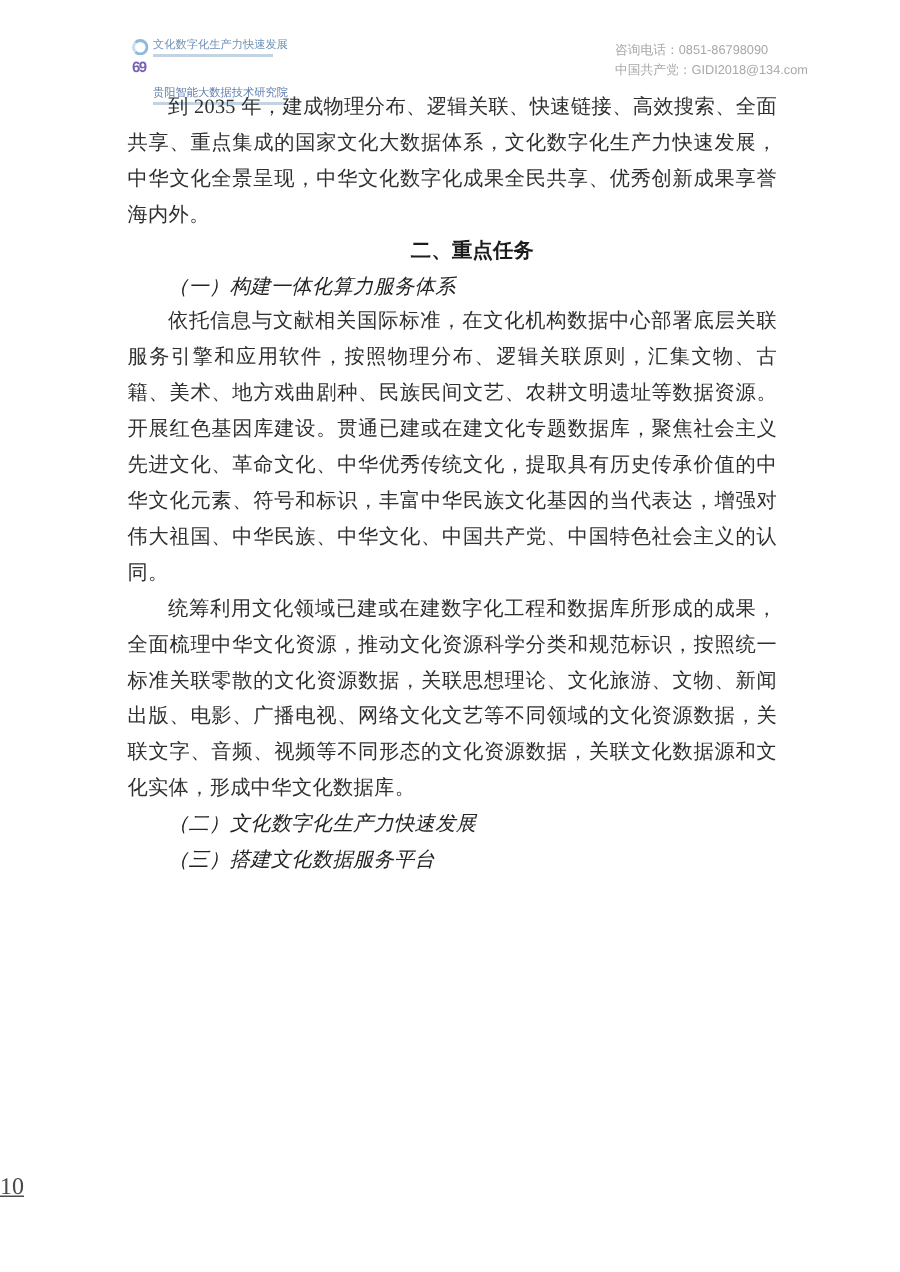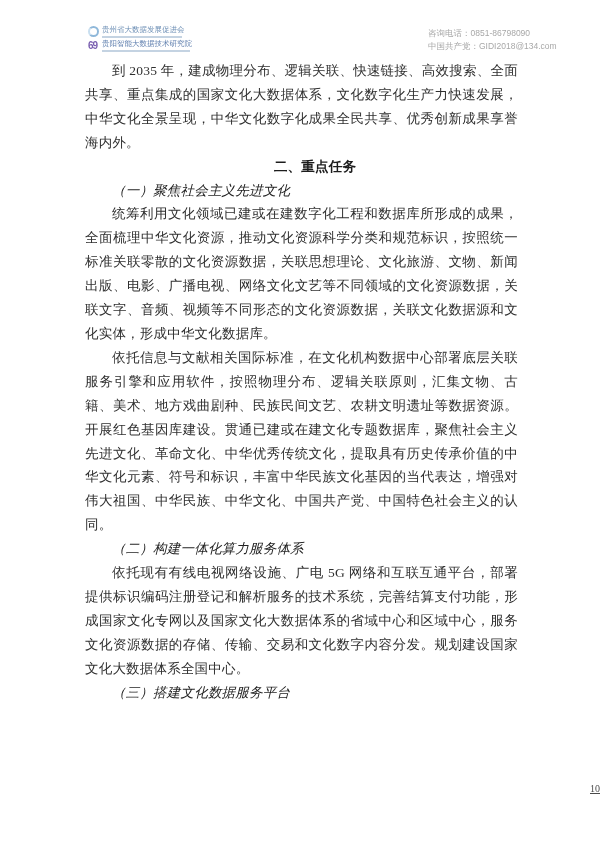--- a/index.html
+++ b/index.html
@@ -45,39 +45,38 @@
     color: #7a5fb0;
   }
   .logo-textcol { display: flex; flex-direction: column; }
   .logo-name {
     font-family: "Liberation Sans", sans-serif;
     font-size: 7.5px;
     line-height: 8px;
     color: #6d8fb5;
     white-space: nowrap;
   }
-  .logo-name.l2 { color: #5f7fae; }
+  .logo-name.l2 { color: #5f7fae; margin-top: 18px; }
   .logo-sub {
     height: 2px;
     margin-top: 1.5px;
     background: #c4d3e2;
   }
   .logo-sub.w1 { width: 80px; }
   .logo-sub.w2 { width: 88px; }
 
   .header-contact {
     position: absolute;
     left: 410px;
     top: 27px;
     font-family: "Liberation Sans", sans-serif;
     font-size: 8.5px;
     line-height: 12.5px;
     color: #a8a8a8;
     white-space: nowrap;
-    margin-left: 18px;
   }
 
   
   .doc-body {
     position: absolute;
     left: 85px;
     top: 59px;
     width: 433px;
     font-size: 13.5px;
     line-height: 23.9px;
@@ -98,36 +97,36 @@
     color: #232323;
     text-align: left;
   }
 
   
   .page-number {
     position: absolute;
     left: 0;
     top: 783px;
     width: 100%;
-    text-align: right;
-    font-size: 10px;
+    text-align: left;
+    font-size: 16px;
     color: #4a4a4a;
     text-decoration: underline;
   }
 </style>
 </head>
 <body>
 
 <div class="page">
 
   <div class="header-logos">
     <div class="logo-row">
       <span class="logo-icon ring-icon"></span>
       <span class="logo-textcol">
-        <span class="logo-name">贵州省大数据发展促进会</span>
+        <span class="logo-name">文化数字化生产力快速发展</span>
         <span class="logo-sub w1"></span>
       </span>
     </div>
     <div class="logo-row">
       <span class="logo-icon go-icon">69</span>
       <span class="logo-textcol">
         <span class="logo-name l2">贵阳智能大数据技术研究院</span>
         <span class="logo-sub w2"></span>
       </span>
     </div>
@@ -138,23 +137,22 @@
       <span>咨询电话：</span><span>0851-86798090</span>
     </div>
     <div>
       <span>中国共产党：</span><span>GIDI2018@134.com</span>
     </div>
   </div>
 
   <div class="doc-body">
       <div class="blk p">到 2035 年，建成物理分布、逻辑关联、快速链接、高效搜索、全面共享、重点集成的国家文化大数据体系，文化数字化生产力快速发展，中华文化全景呈现，中华文化数字化成果全民共享、优秀创新成果享誉海内外。</div>
       <div class="blk h1">二、重点任务</div>
-      <div class="blk h2">（一）聚焦社会主义先进文化</div>
+      <div class="blk h2">（一）构建一体化算力服务体系</div>
+      <div class="blk p">依托信息与文献相关国际标准，在文化机构数据中心部署底层关联服务引擎和应用软件，按照物理分布、逻辑关联原则，汇集文物、古籍、美术、地方戏曲剧种、民族民间文艺、农耕文明遗址等数据资源。开展红色基因库建设。贯通已建或在建文化专题数据库，聚焦社会主义先进文化、革命文化、中华优秀传统文化，提取具有历史传承价值的中华文化元素、符号和标识，丰富中华民族文化基因的当代表达，增强对伟大祖国、中华民族、中华文化、中国共产党、中国特色社会主义的认同。</div>
       <div class="blk p">统筹利用文化领域已建或在建数字化工程和数据库所形成的成果，全面梳理中华文化资源，推动文化资源科学分类和规范标识，按照统一标准关联零散的文化资源数据，关联思想理论、文化旅游、文物、新闻出版、电影、广播电视、网络文化文艺等不同领域的文化资源数据，关联文字、音频、视频等不同形态的文化资源数据，关联文化数据源和文化实体，形成中华文化数据库。</div>
-      <div class="blk p">依托信息与文献相关国际标准，在文化机构数据中心部署底层关联服务引擎和应用软件，按照物理分布、逻辑关联原则，汇集文物、古籍、美术、地方戏曲剧种、民族民间文艺、农耕文明遗址等数据资源。开展红色基因库建设。贯通已建或在建文化专题数据库，聚焦社会主义先进文化、革命文化、中华优秀传统文化，提取具有历史传承价值的中华文化元素、符号和标识，丰富中华民族文化基因的当代表达，增强对伟大祖国、中华民族、中华文化、中国共产党、中国特色社会主义的认同。</div>
-      <div class="blk h2">（二）构建一体化算力服务体系</div>
-      <div class="blk p">依托现有有线电视网络设施、广电 5G 网络和互联互通平台，部署提供标识编码注册登记和解析服务的技术系统，完善结算支付功能，形成国家文化专网以及国家文化大数据体系的省域中心和区域中心，服务文化资源数据的存储、传输、交易和文化数字内容分发。规划建设国家文化大数据体系全国中心。</div>
+      <div class="blk h2">（二）文化数字化生产力快速发展</div>
       <div class="blk h2">（三）搭建文化数据服务平台</div>
     </div>
 
   <div class="page-number">10</div>
 
 </div>
 
 </body></html>

